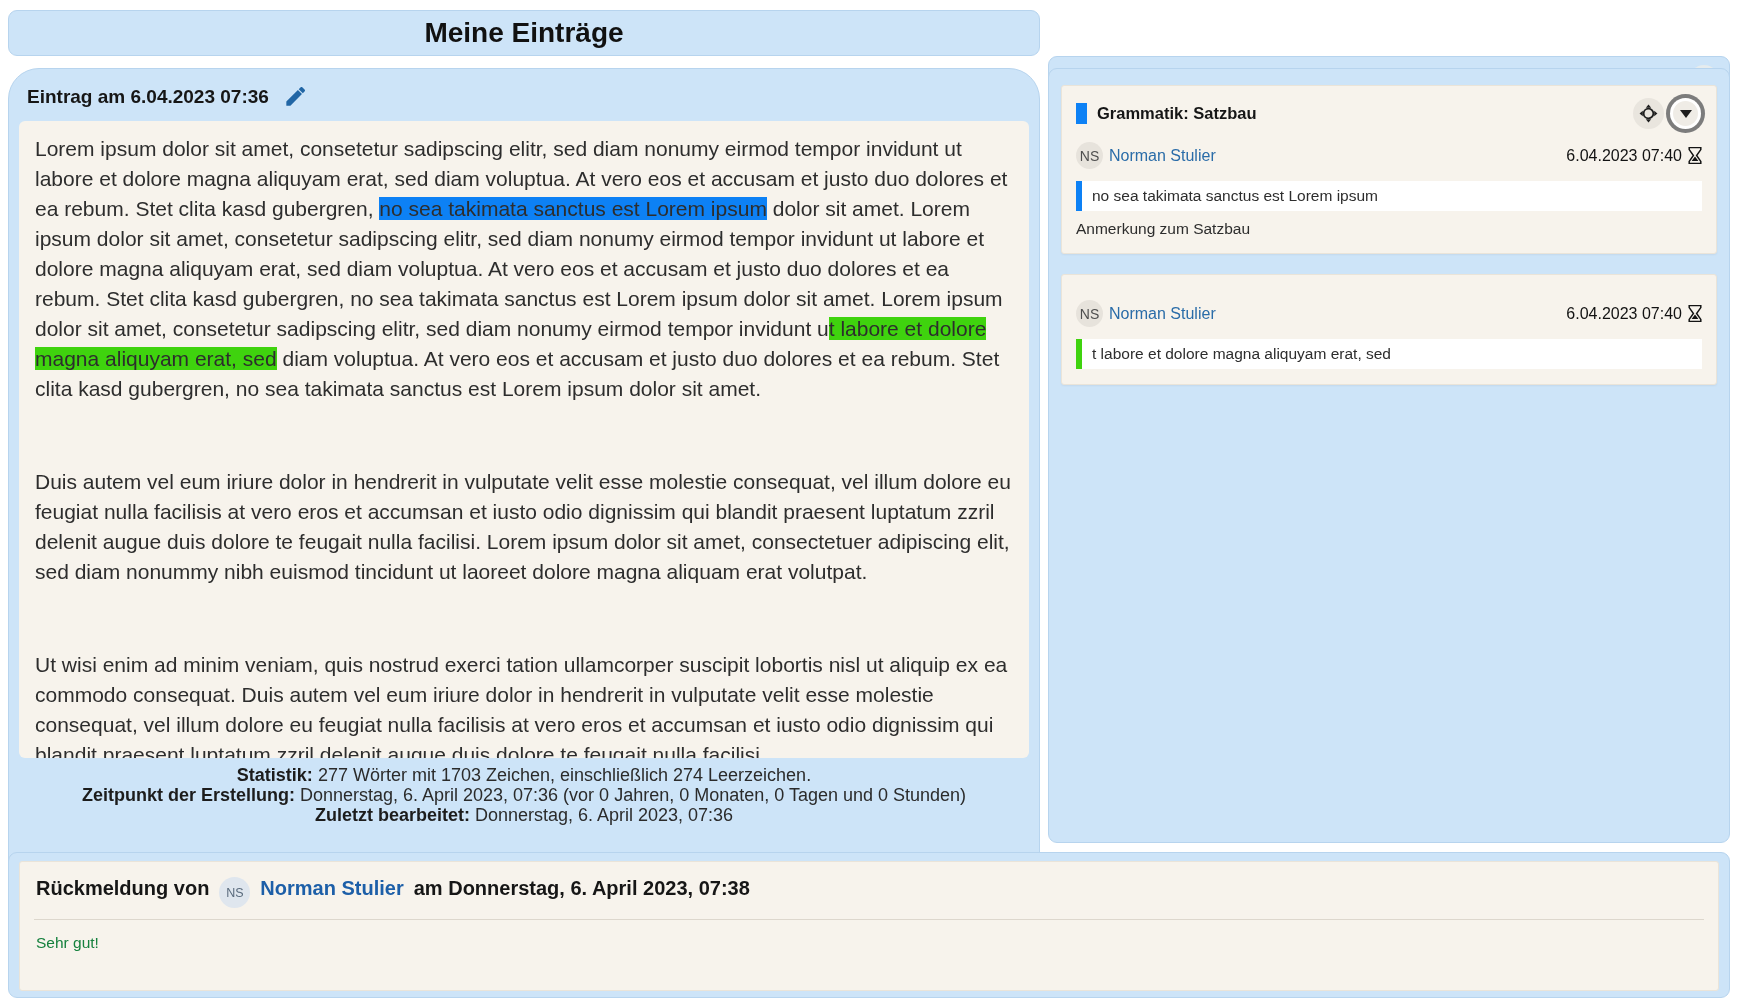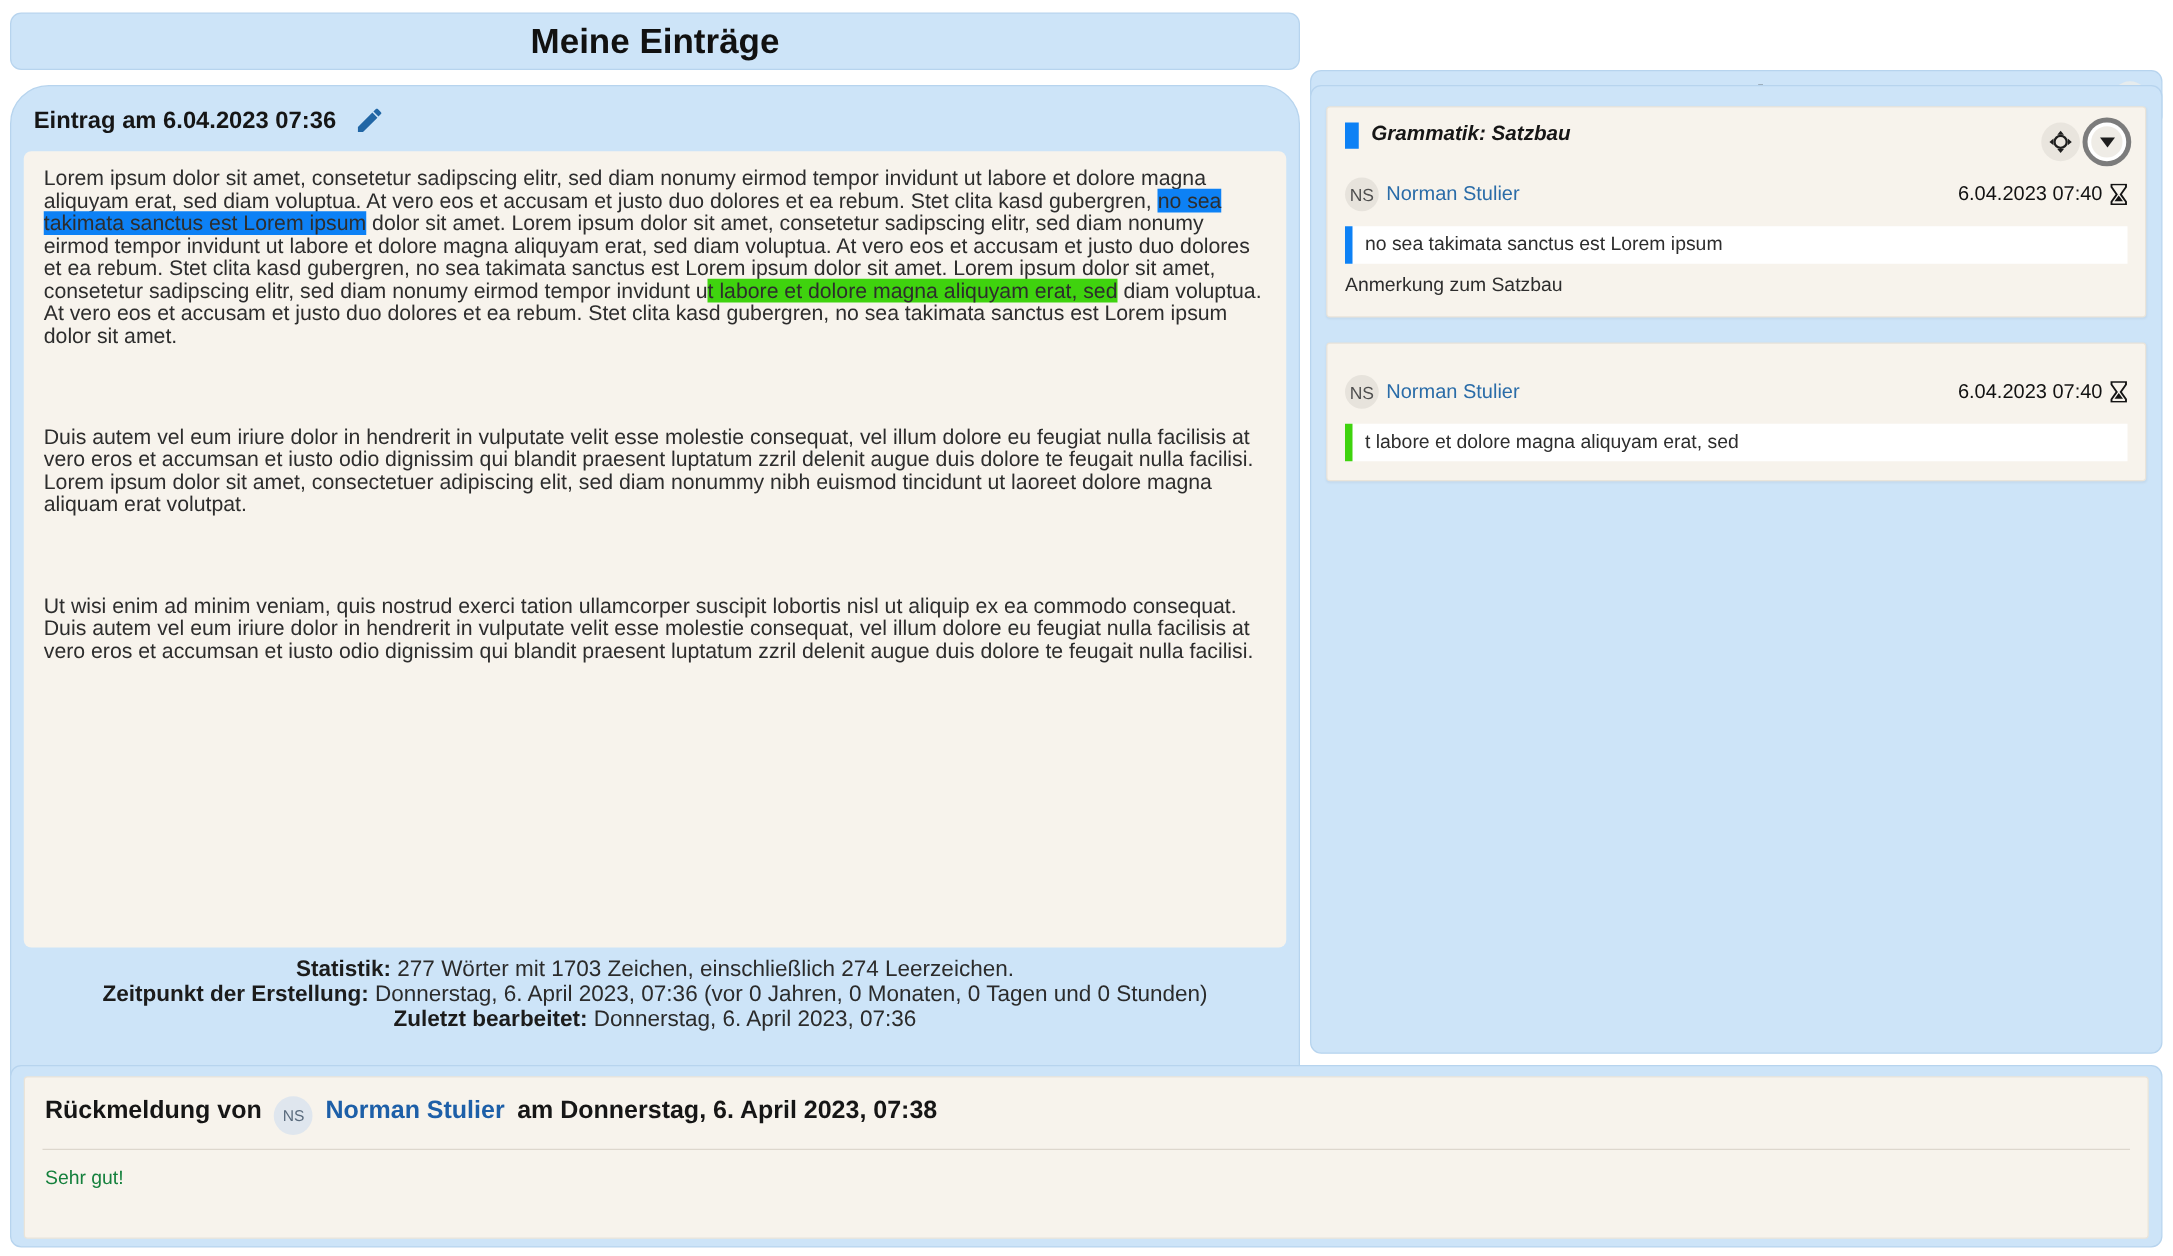--- a/index.html
+++ b/index.html
@@ -21,34 +21,34 @@
   .caret { width:0; height:0; border-left:7px solid transparent; border-right:7px solid transparent; border-top:9px solid #1e1e1e; }
   .caret.big { border-left-width:8px; border-right-width:8px; border-top-width:10px; }
 
   
   .entry-card { position:absolute; left:8px; top:68px; width:1032px; height:850px;border-radius:31px; }
   .entry-title-row { display:flex; align-items:center; padding:15px 18px 12px; }
   .entry-title { font-size:19px; font-weight:bold; color:#161616; }
   .edit-btn { margin-left:14px; display:inline-flex; cursor:pointer; }
 
   .entry-content { margin:0 10px; height:637px; background:#f7f3ec; border-radius:6px;
-                   padding:13px 16px; font-size:17px; line-height:18px; color:#2d2d2d; overflow:hidden; }
+                   padding:13px 16px; font-size:21px; line-height:30px; color:#2d2d2d; overflow:hidden; }
   .entry-content p { margin:0 0 63px; }
   .entry-content p:last-child { margin-bottom:0; }
   .hl-blue  { background:#0d81f5; }
   .hl-green { background:#3fd30e; }
 
   .entry-stats { margin-top:7px; text-align:center; font-size:18px; line-height:20px; color:#2b2b2b; }
   .entry-stats b { color:#1c1c1c; }
 
   
   .ann-panel { position:absolute; left:1048px; top:68px; width:682px; height:775px; padding:16px 12px; }
   .ann-card { background:#f7f3ec; border:1px solid #eae4d9; border-radius:3px; box-shadow:0 1px 2px rgba(0,0,0,.05);
               padding:12px 14px 15px; margin-bottom:20px; }
-  .ann-head { display:flex; align-items:flex-start;font-style:italic; }
+  .ann-head { display:flex; align-items:center; }
   .color-bar { width:11px; height:21px; margin-right:10px; }
   .bar-blue  { background:#0d81f5; }
   .bar-green { background:#3fd30e; }
   .ann-title { font-size:16.5px; font-weight:bold; color:#161616; }
   .ann-actions { margin-left:auto; display:flex; align-items:center; gap:9px; }
   .chip { width:31px; height:31px; border-radius:50%; background:#e9e5de; display:flex; align-items:center; justify-content:center; cursor:pointer; }
   .chip.focused { width:25px; height:25px; background:#efece6; box-shadow:0 0 0 3px #ffffff, 0 0 0 7px #7c7c7c; margin:3px 4px 3px 0; }
   .chip .caret { border-left-width:6px; border-right-width:6px; border-top-width:8px; }
 
   .ann-byline { display:flex; align-items:center; margin-top:13px; }

